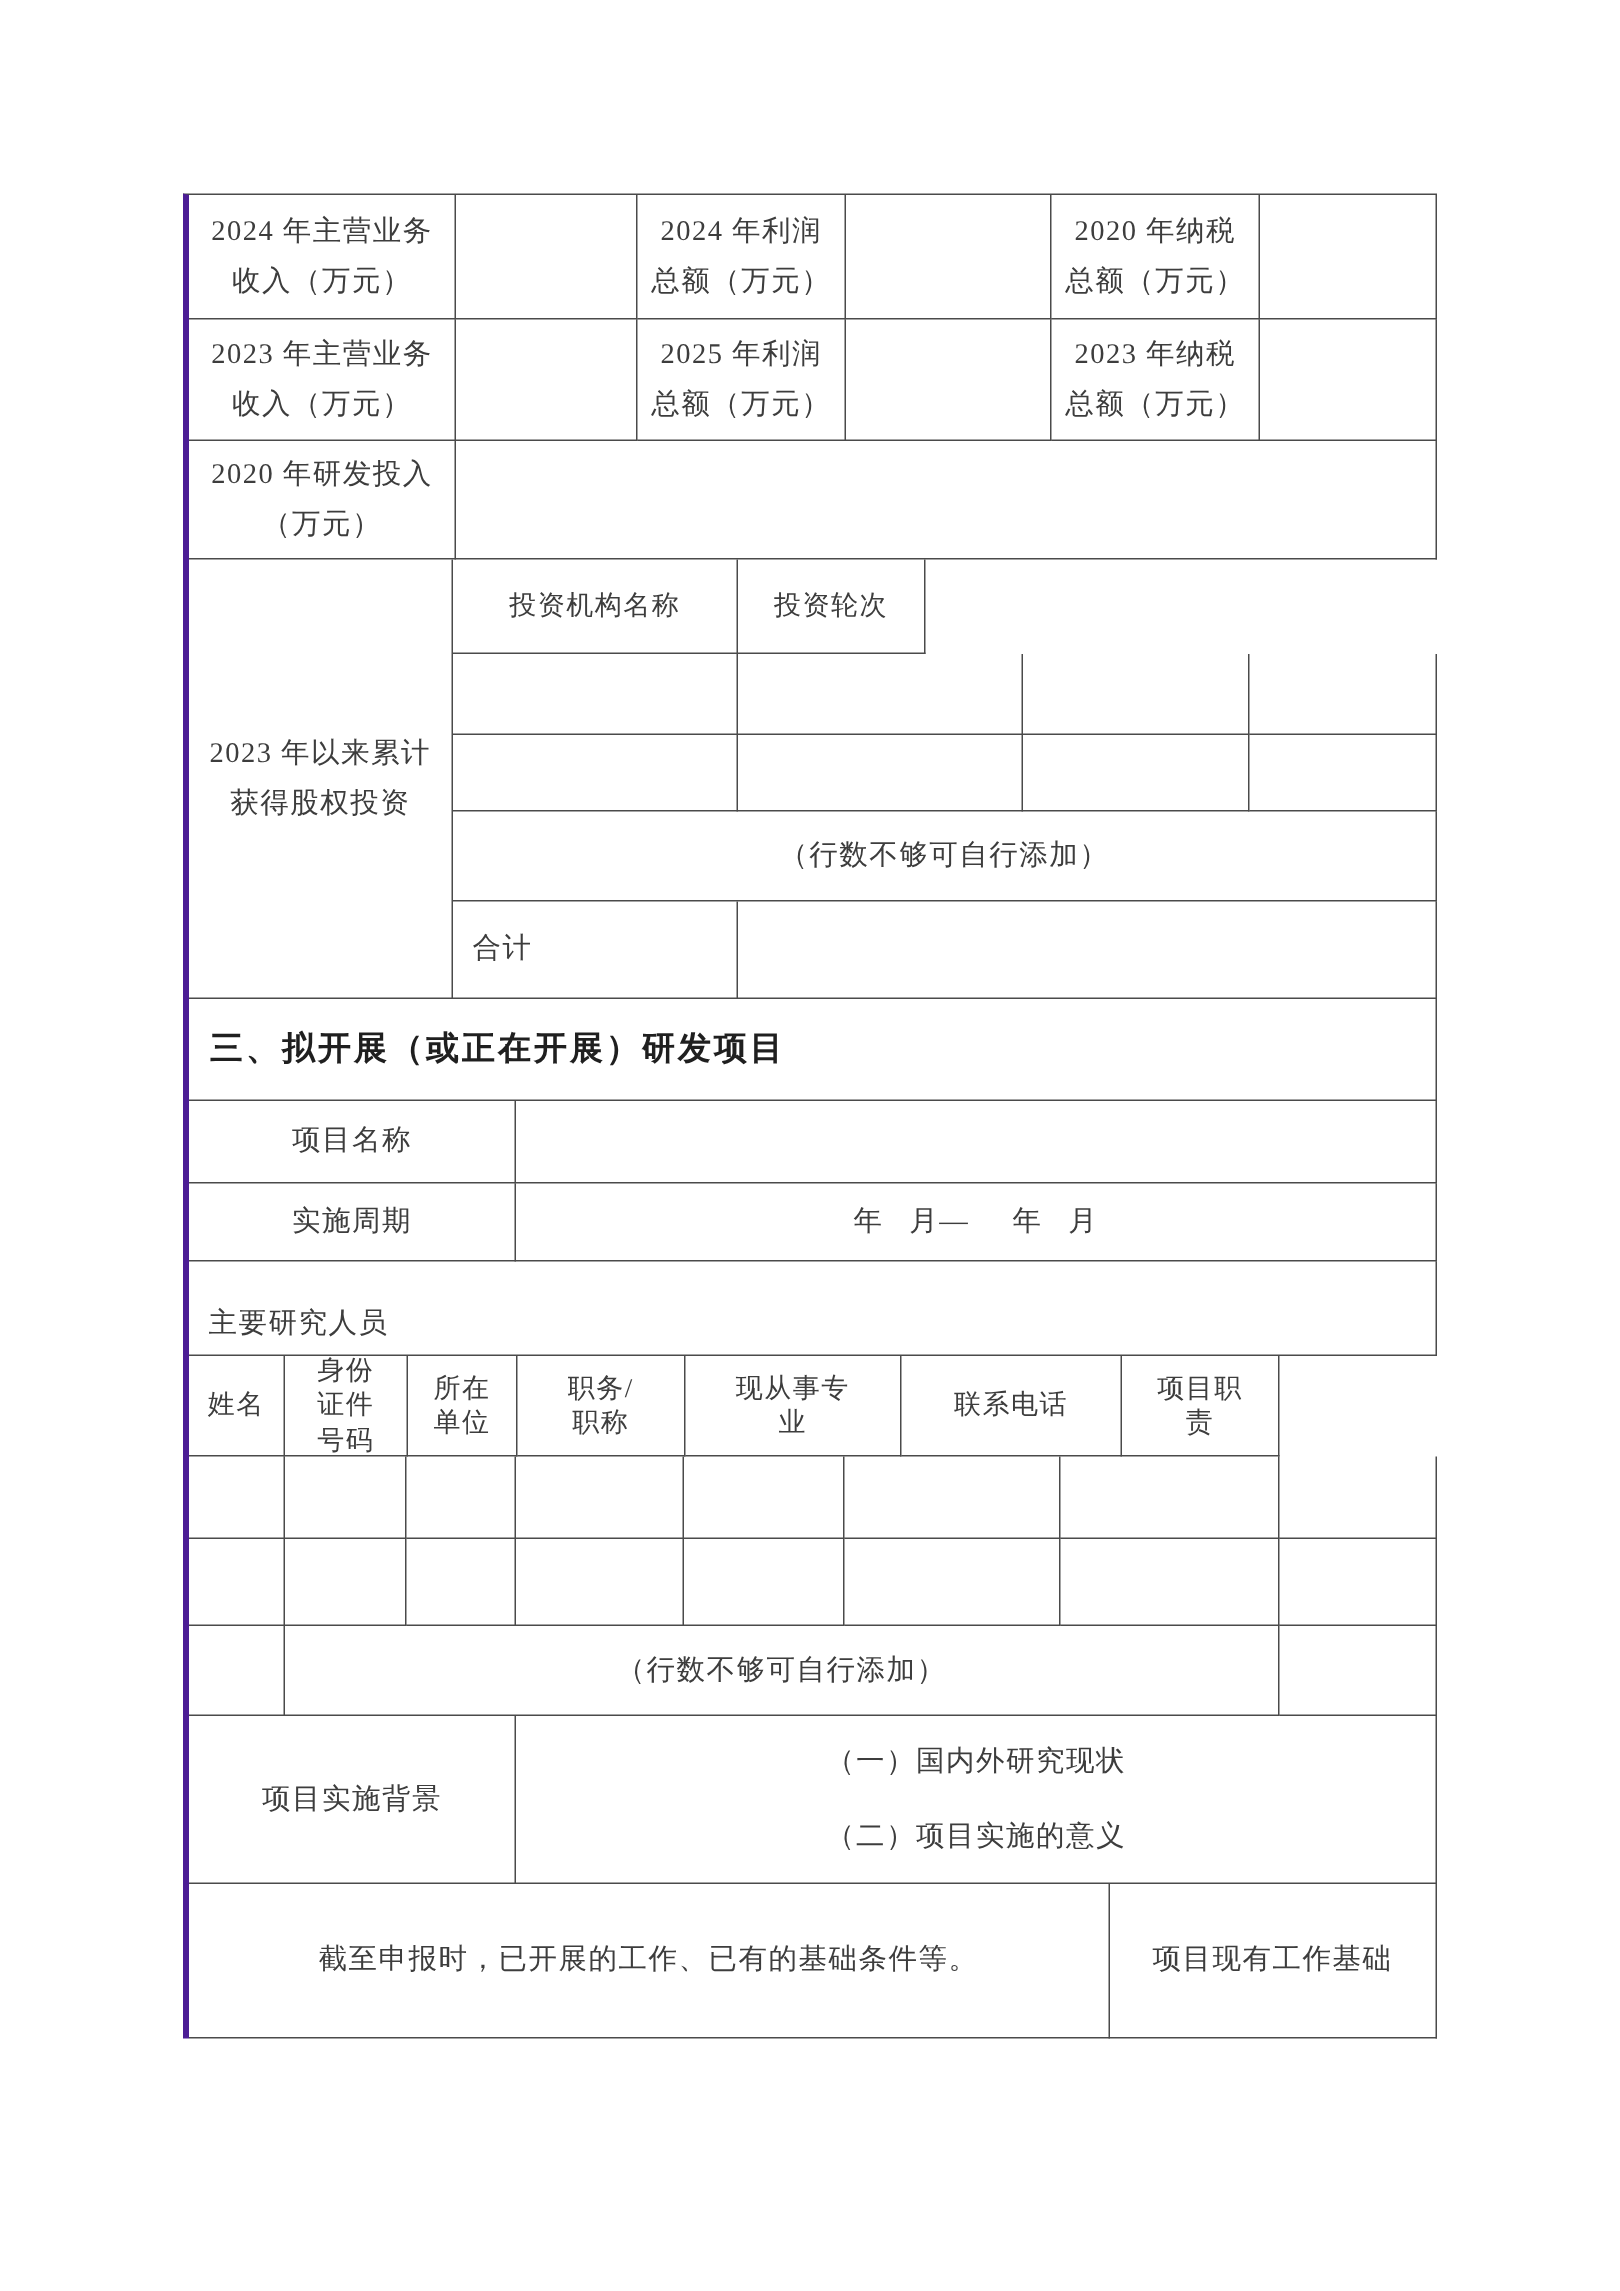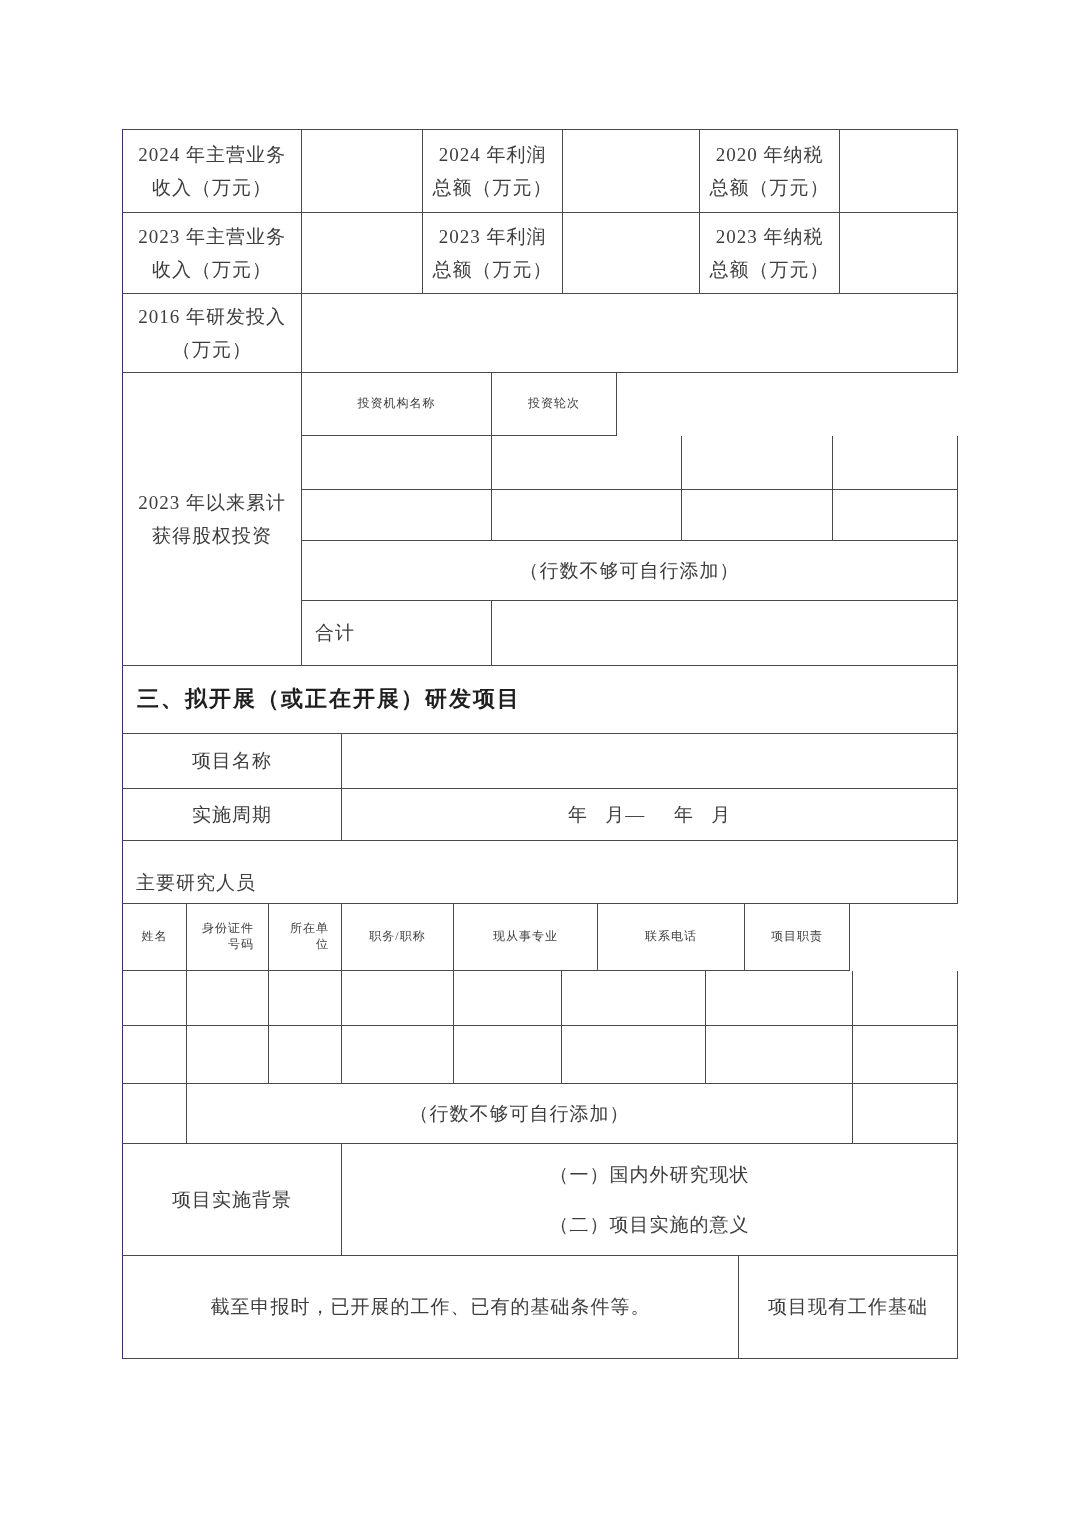--- a/index.html
+++ b/index.html
@@ -18,21 +18,21 @@
     height: 1527px;
     background: #ffffff;
   }
   .tbl {
     position: absolute;
     left: 122px;
     top: 129px;
     width: 836px;
     box-sizing: border-box;
     border-top: 1px solid #4a4a4a;
-    border-left: 1px solid #4c1d95;
+    border-left: 4px solid #4c1d95;
   }
   .row { display: flex; }
   .c {
     box-sizing: border-box;
     border-right: 1px solid #4a4a4a;
     border-bottom: 1px solid #4a4a4a;
     display: flex;
     align-items: center;
     justify-content: center;
     text-align: center;
@@ -47,25 +47,24 @@
   .title-cell {
     font-size: 22px;
     font-weight: bold;
     color: #1f1f1f;
     letter-spacing: 2px;
     justify-content: flex-start;
     text-align: center;
     padding-left: 14px;
   }
   .hdr {
-    font-size: 12px;
+    font-size: 18px;
     line-height: 1.3;
     letter-spacing: 1px;
     padding: 2px 5px;
-    text-align: right;
   }
   .pre { white-space: pre; }
   .twolines {
     display: flex;
     flex-direction: column;
     align-items: flex-start;
     justify-content: center;
     gap: 16px;
   }
   .twolines span { display: block; }
@@ -81,28 +80,28 @@
       <div class="c" style="width:121px"></div>
       <div class="c lbl" style="width:140px">2024 年利润总额（万元）</div>
       <div class="c" style="width:137px"></div>
       <div class="c lbl" style="width:140px">2020 年纳税总额（万元）</div>
       <div class="c" style="width:118px"></div>
     </div>
 
     <div class="row" style="height:81px">
       <div class="c lbl" style="width:179px">2023 年主营业务收入（万元）</div>
       <div class="c" style="width:121px"></div>
-      <div class="c lbl" style="width:140px">2023 年利润总额（万元）</div>
+      <div class="c lbl" style="width:140px">2025 年利润总额（万元）</div>
       <div class="c" style="width:137px"></div>
       <div class="c lbl" style="width:140px">2023 年纳税总额（万元）</div>
       <div class="c" style="width:118px"></div>
     </div>
 
     <div class="row" style="height:79px">
-      <div class="c lbl" style="width:179px">2016 年研发投入（万元）</div>
+      <div class="c lbl" style="width:179px">2020 年研发投入（万元）</div>
       <div class="c" style="width:656px"></div>
     </div>
 
     <div class="row" style="height:293px">
       <div class="c lbl" style="width:179px;height:293px">2023 年以来累计获得股权投资</div>
       <div class="sub" style="width:656px">
         <div class="row" style="height:63px">
           <div class="c hdr" style="width:190px">投资机构名称</div>
           <div class="c hdr" style="width:125px">投资轮次</div>
         </div>

